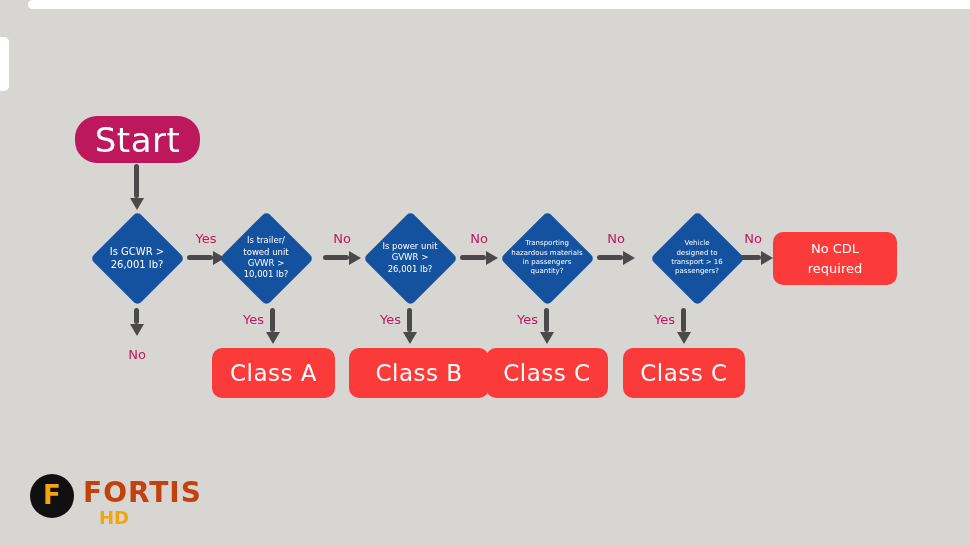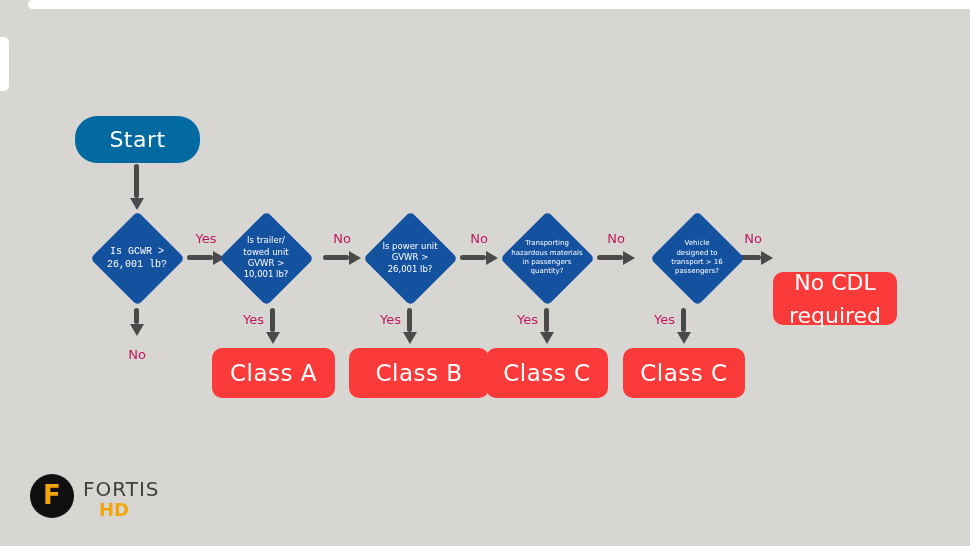--- a/index.html
+++ b/index.html
@@ -8,23 +8,23 @@
     overflow:hidden;font-family:"DejaVu Sans","Liberation Sans",sans-serif;
     margin:0 auto;
   }
   
   .accent-top{position:absolute;left:28px;top:0;width:942px;height:9px;background:#ffffff;border-radius:5px 0 0 5px;}
   .accent-left{position:absolute;left:0;top:37px;width:9px;height:54px;background:#ffffff;border-radius:0 5px 5px 0;}
 
   
   .node{position:absolute;display:flex;align-items:center;justify-content:center;
         text-align:center;color:#ffffff;white-space:pre-line;}
-  .start{background:#0369a1;border-radius:22px;font-size:22px;letter-spacing:0.5px;}
+  .start{background:#be185d;border-radius:22px;font-size:34px;letter-spacing:0.5px;}
   .result{background:#fb3a3a;border-radius:10px;}
-  .result.small{font-size:22px;line-height:1.5;margin-top:40px;}
+  .result.small{font-size:13px;line-height:1.5;}
   .result.big{font-size:23px;letter-spacing:0.5px;}
 
   
   .diamond{position:absolute;width:96px;height:96px;top:210px;}
   .diamond-shape{position:absolute;left:14.5px;top:14.5px;width:67px;height:67px;
                  background:#1452a0;transform:rotate(45deg);border-radius:5px;}
   .diamond-label{position:absolute;inset:0;display:flex;align-items:center;justify-content:center;
                  text-align:center;color:#ffffff;white-space:pre-line;line-height:1.35;}
   .d-lg{font-size:10px;}
   .d-md{font-size:8.5px;}
@@ -42,21 +42,21 @@
   
   .branch-label{position:absolute;font-size:13px;color:#be185d;text-align:center;}
   .branch-label.right-align{text-align:right;}
 
   
   .logo{position:absolute;left:30px;top:474px;display:flex;align-items:flex-start;gap:9px;}
   .logo-mark{width:44px;height:44px;border-radius:50%;background:#101010;display:flex;
              align-items:center;justify-content:center;}
   .logo-mark span{color:#f2a50c;font-size:26px;font-weight:bold;transform:translateY(-1px);}
   .logo-text{display:flex;flex-direction:column;margin-top:5px;}
-  .logo-name{font-size:20px;font-weight:normal;color:#404040;letter-spacing:1px;line-height:1;}
+  .logo-name{font-size:28px;font-weight:bold;color:#c2410c;letter-spacing:1px;line-height:1;}
   .logo-sub{font-size:18px;font-weight:bold;color:#f2a50c;margin-left:16px;line-height:1;margin-top:2px;}
 </style>
 </head>
 <body>
 
 <div class="stage">
 
   <div class="accent-top"></div>
   <div class="accent-left"></div>
 
@@ -67,21 +67,21 @@
   <div class="arrow arrow-h" style="left:323px;top:255px;width:26px;"></div>
   <div class="arrow arrow-h" style="left:460px;top:255px;width:26px;"></div>
   <div class="arrow arrow-h" style="left:597px;top:255px;width:26px;"></div>
   <div class="arrow arrow-h" style="left:734px;top:255px;width:27px;"></div>
   <div class="arrow arrow-v" style="left:134px;top:308px;height:16px;"></div>
   <div class="arrow arrow-v" style="left:270px;top:308px;height:24px;"></div>
   <div class="arrow arrow-v" style="left:407px;top:308px;height:24px;"></div>
   <div class="arrow arrow-v" style="left:544px;top:308px;height:24px;"></div>
   <div class="arrow arrow-v" style="left:681px;top:308px;height:24px;"></div>
 
-  <div class="diamond" style="left:89px;font-family:Liberation Mono, monospace;">
+  <div class="diamond" style="left:89px;">
     <div class="diamond-shape"></div>
     <div class="diamond-label d-lg">Is GCWR &gt;
 26,001 lb?</div>
   </div>
   <div class="diamond" style="left:218px;">
     <div class="diamond-shape"></div>
     <div class="diamond-label d-md">Is trailer/
 towed unit
 GVWR &gt;
 10,001 lb?</div>

